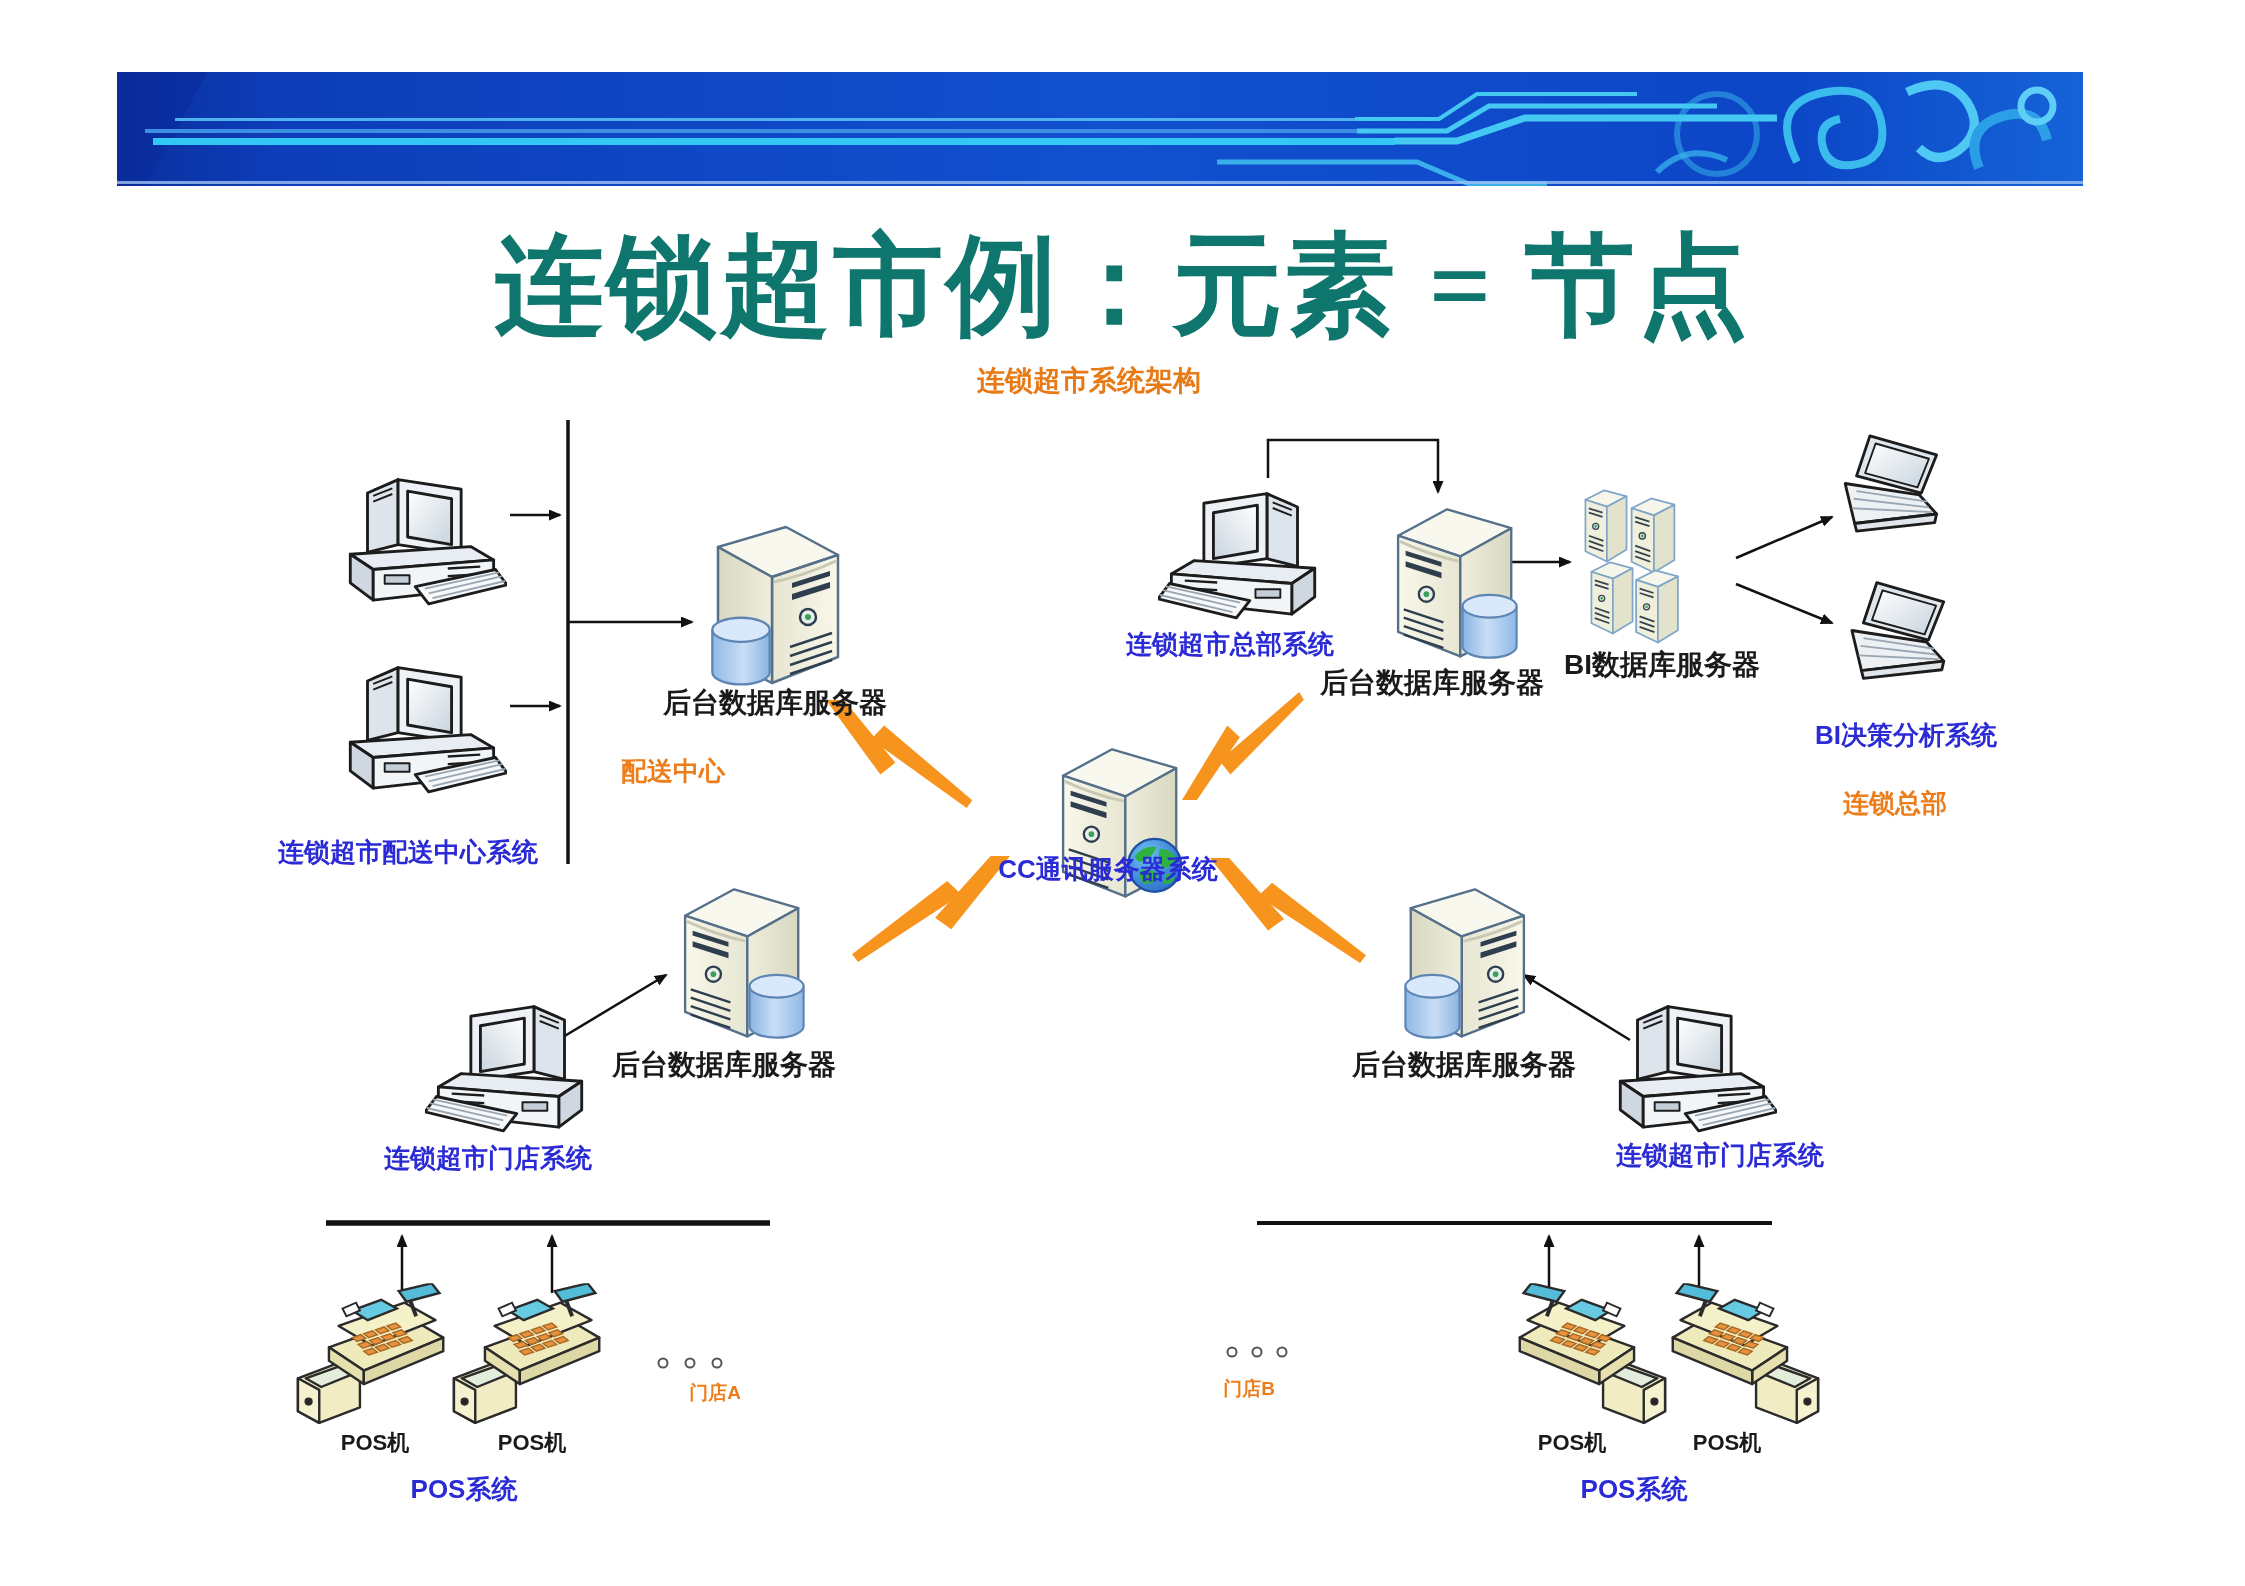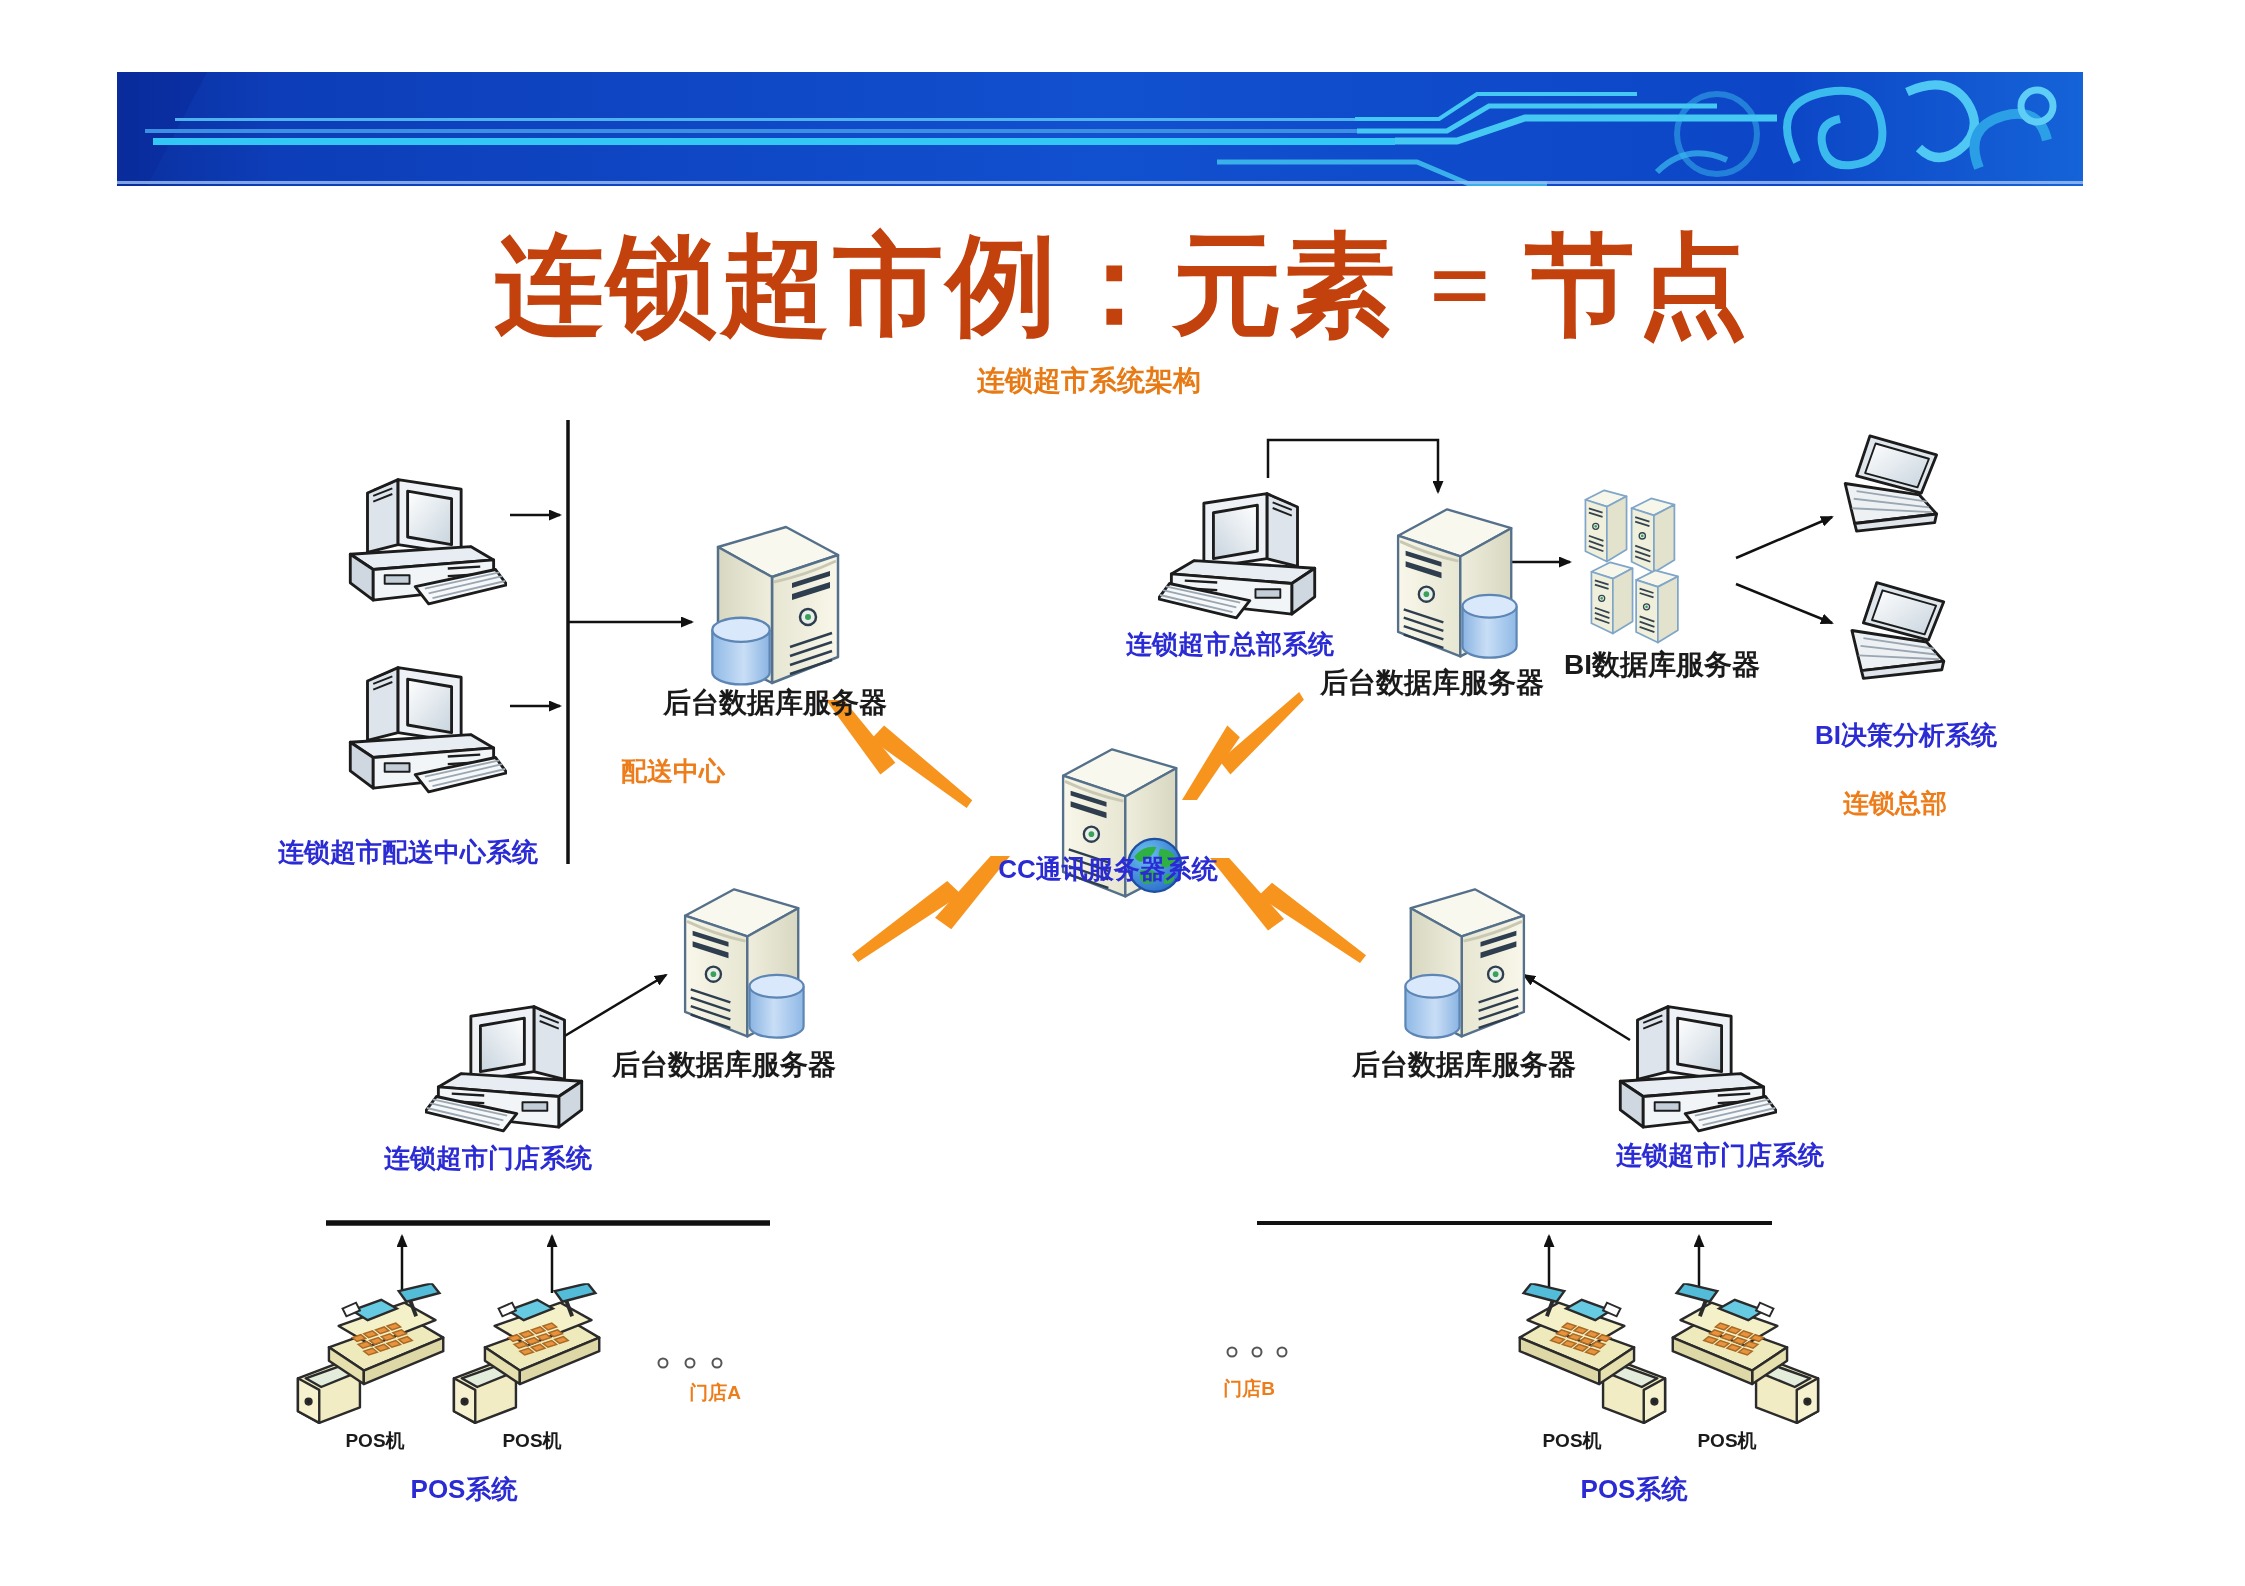--- a/index.html
+++ b/index.html
@@ -1,29 +1,29 @@
 <!DOCTYPE html>
 <html><head>
 <meta charset="utf-8">
 <style>
   html,body{margin:0;padding:0;background:#ffffff;}
   .slide{position:relative;width:2245px;height:1586px;background:#ffffff;overflow:hidden;
          font-family:"Liberation Sans","DejaVu Sans",sans-serif;}
   .abs{position:absolute;}
   .title{position:absolute;left:0;top:212px;width:100%;text-align:center;
          font-family:"Liberation Serif","DejaVu Serif",serif;font-size:110px;font-weight:600;
-         color:#c2410c;letter-spacing:3px;white-space:nowrap;}
+         color:#0f766e;letter-spacing:3px;white-space:nowrap;}
   .subtitle{position:absolute;top:362px;left:1089px;transform:translateX(-50%);
             font-size:28px;font-weight:bold;color:#e87a15;white-space:nowrap;}
   .lbl{position:absolute;transform:translateX(-50%);white-space:nowrap;font-weight:bold;}
   .lbl.black{color:#1a1a1a;font-size:28px;}
   .lbl.blue{color:#2b2bd6;font-size:26px;}
   .lbl.orange{color:#ed7d1b;font-size:26px;}
   .lbl.orange.small{font-size:19px;}
-  .lbl.pos{color:#1a1a1a;font-size:19px;}
+  .lbl.pos{color:#1a1a1a;font-size:22px;}
   .lbl.possys{color:#2b2bd6;font-size:26px;}
   .mirror{transform:scaleX(-1);}
   svg.node{position:absolute;overflow:visible;}
 </style>
 </head>
 <body>
 
 <svg width="0" height="0" style="position:absolute" aria-hidden="true">
   <defs>
     <linearGradient id="grad-banner" x1="0" y1="0" x2="1" y2="0">

